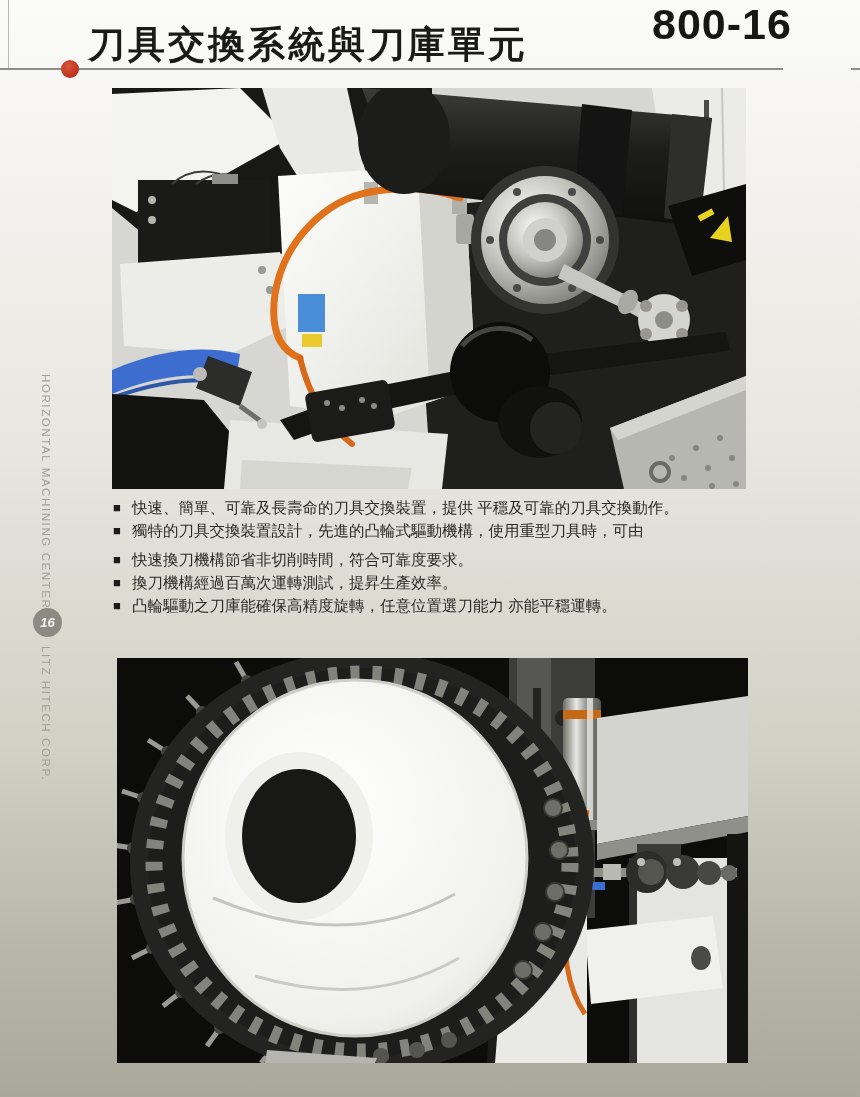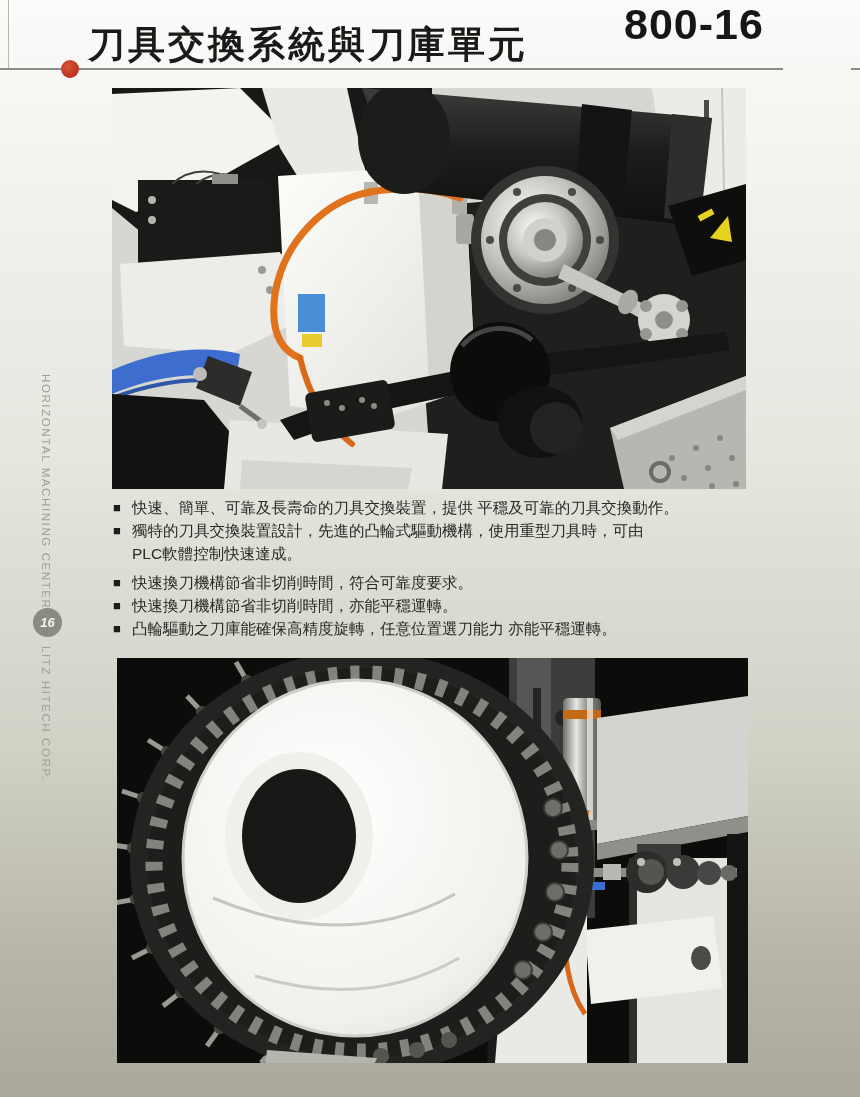--- a/index.html
+++ b/index.html
@@ -12,21 +12,21 @@
     position:relative; width:860px; height:1097px;
     background:linear-gradient(180deg,#fbfbfa 0%,#f2f1ed 18%,#e6e5de 42%,#d2d1c6 68%,#b8b7aa 86%,#a9a89b 100%);
   }
   
   .left-vline { position:absolute; left:8px; top:0; width:1px; height:69px; background:#b9b9b3; }
   .page-title {
     position:absolute; left:88px; top:20px;
     font-size:37px; font-weight:700; letter-spacing:3px; color:#1a1a18; white-space:nowrap;
   }
   .page-code {
-    position:absolute; left:624px; top:0; line-height:48px;
+    position:absolute; left:652px; top:0; line-height:48px;
     font-size:43px; font-weight:600; letter-spacing:1px; color:#161615; white-space:nowrap;
   }
   .header-rule { position:absolute; left:0; top:68px; width:783px; height:2px; background:#8d8d87; }
   .header-rule-right { position:absolute; left:851px; top:68px; width:9px; height:2px; background:#8d8d87; }
   .accent-dot {
     position:absolute; left:61px; top:60px; width:18px; height:18px; border-radius:50%;
     background:radial-gradient(circle at 40% 35%, #d85538, #b92f1c 75%);
   }
   
   .v-text {
@@ -195,29 +195,29 @@
     </svg>
   </div>
 
   <ul class="features">
     <li>
       <span class="marker">■</span>
       <div class="txt"><span>快速、簡單、可靠及長壽命的刀具交換裝置，提供 平穩及可靠的刀具交換動作。</span><span class="line2"></span></div>
     </li>
     <li>
       <span class="marker">■</span>
-      <div class="txt"><span>獨特的刀具交換裝置設計，先進的凸輪式驅動機構，使用重型刀具時，可由</span><span class="line2">PLC軟體控制快速達成。</span></div>
+      <div class="txt"><span>獨特的刀具交換裝置設計，先進的凸輪式驅動機構，使用重型刀具時，可由</span></div>
     </li>
     <li class="gap-before">
       <span class="marker">■</span>
       <div class="txt"><span>快速換刀機構節省非切削時間，符合可靠度要求。</span><span class="line2"></span></div>
     </li>
     <li>
       <span class="marker">■</span>
-      <div class="txt"><span>快速換刀機構節省非切削時間，亦能平穩運轉。</span><span class="line2"></span></div>
+      <div class="txt"><span>換刀機構經過百萬次運轉測試，提昇生產效率。</span><span class="line2"></span></div>
     </li>
     <li>
       <span class="marker">■</span>
       <div class="txt"><span>凸輪驅動之刀庫能確保高精度旋轉，任意位置選刀能力 亦能平穩運轉。</span><span class="line2"></span></div>
     </li>
   </ul>
 
   <div class="photo photo-2">
     <svg viewBox="0 0 631 405" preserveAspectRatio="none">
       <defs>

